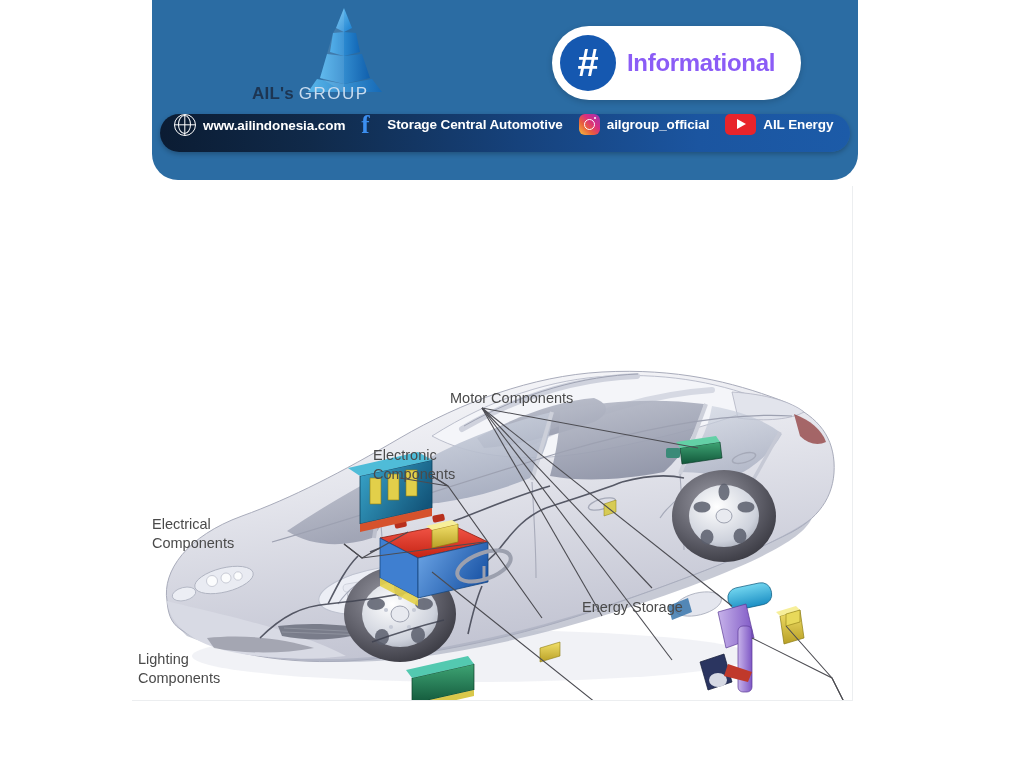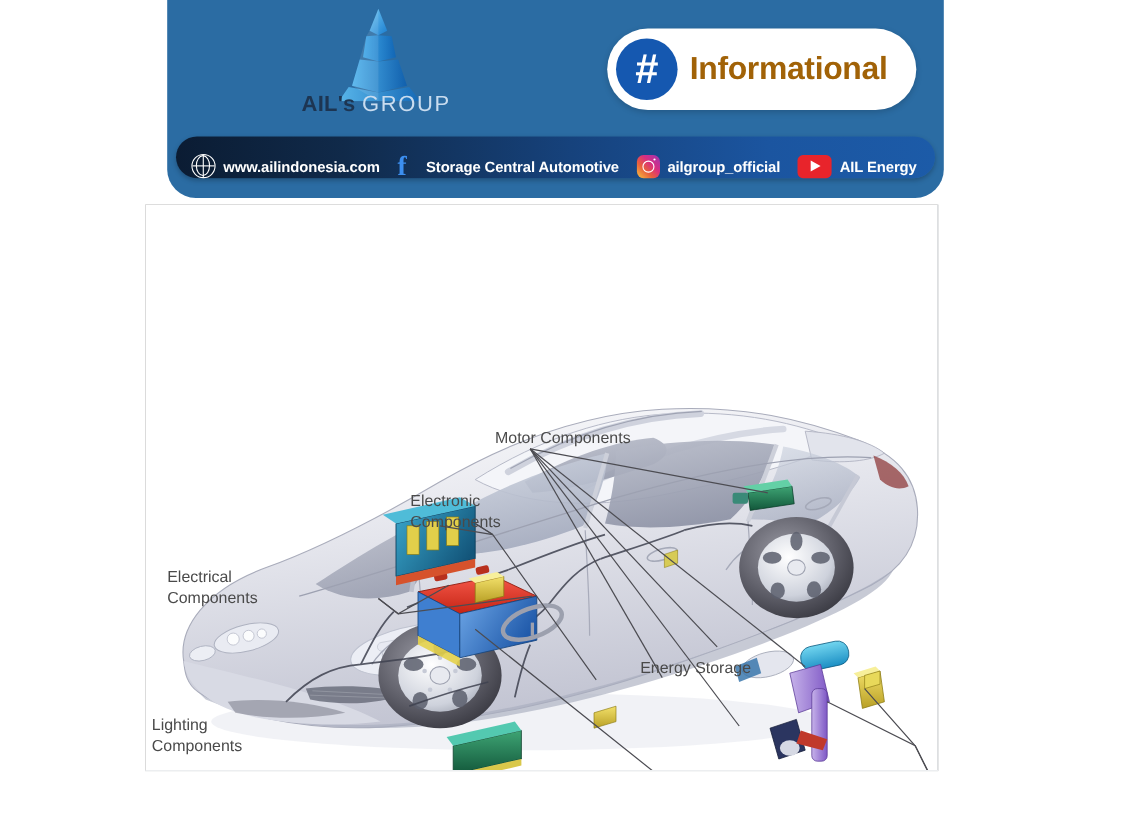--- a/index.html
+++ b/index.html
@@ -41,22 +41,22 @@
     left: 50px;
     top: 0;
     width: 84px;
     height: 86px;
   }
   #brand-wordmark {
     position: absolute;
     left: 0;
     top: 78px;
     width: 180px;
-    text-align: center;
-    font-size: 20px;
+    text-align: left;
+    font-size: 17px;
     font-weight: bold;
     letter-spacing: 0.2px;
     white-space: nowrap;
   }
   .wm-dark { color: #1d3552; }
   .wm-light { color: #c9dcef; font-weight: normal; letter-spacing: 1.5px; }
 
   
   #info-badge {
     position: absolute;
@@ -79,38 +79,38 @@
     color: #ffffff;
     display: flex;
     align-items: center;
     justify-content: center;
     font-size: 38px;
     font-weight: bold;
     line-height: 1;
     flex: 0 0 auto;
   }
   #info-badge-label {
-    font-size: 29px;
+    font-size: 24px;
     font-weight: bold;
-    color: #a16207;
+    color: #8b5cf6;
     letter-spacing: -0.3px;
     white-space: nowrap;
   }
 
   
   #social-strip {
     position: absolute;
     left: 8px;
-    top: 124px;
+    top: 114px;
     width: 690px;
     height: 38px;
     border-radius: 19px;
     background: linear-gradient(90deg, #0b1c33 0%, #102a4a 22%, #16427c 52%, #1b55a0 78%, #1c5ba8 100%);
     display: flex;
-    align-items: flex-end;
+    align-items: flex-start;
     padding-left: 14px;
     box-sizing: border-box;
     box-shadow: 0 2px 5px rgba(0,0,0,0.25);
   }
   .social-item {
     display: flex;
     align-items: center;
     gap: 7px;
     margin-right: 16px;
     white-space: nowrap;
@@ -187,21 +187,21 @@
     border-bottom: 5.4px solid transparent;
   }
 
   
   #diagram-card {
     position: absolute;
     left: 132px;
     top: 186px;
     width: 720px;
     height: 514px;
-    background: #a3a3a3;
+    background: #f97316;
     border-right: 1px solid #eceef0;
     border-bottom: 1px solid #eceef0;
     overflow: hidden;
   }
   #car-diagram-svg { display: block; width: 720px; height: 514px; }
 
   .lbl {
     font-family: "Liberation Sans", sans-serif;
     font-size: 14.5px;
     fill: #4a4a4a;

